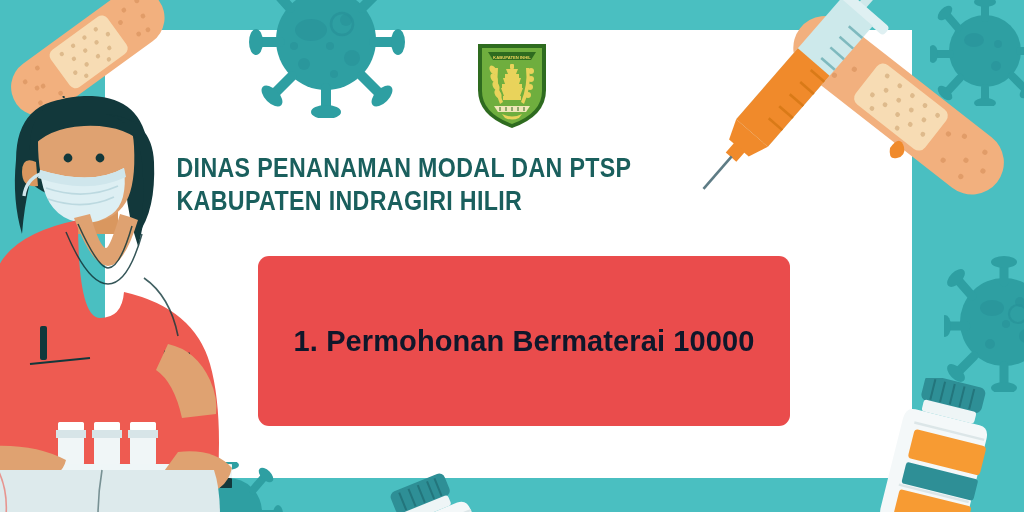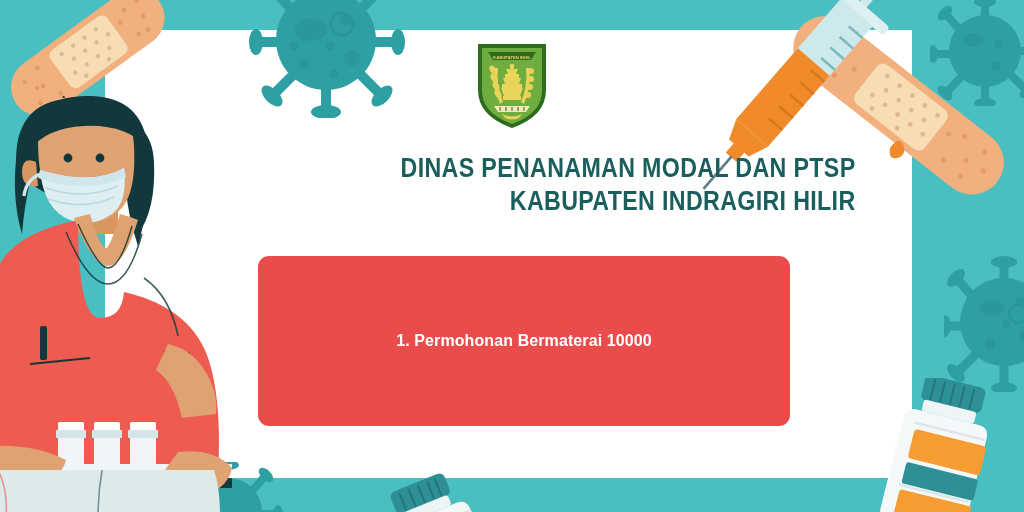--- a/index.html
+++ b/index.html
@@ -56,23 +56,23 @@
   .emblem-wrap {
     position:absolute;
     left:472px; top:38px;
     width:80px; height:92px;
     z-index:12;
   }
 
   
   .heading-block {
     position:absolute;
-    left:105px; top:152px;
+    left:120px; top:152px;
     width:807px;
-    text-align:right;
+    text-align:left;
     z-index:12;
   }
   .heading-line {
     font-family:"Liberation Sans", sans-serif;
     font-weight:700;
     font-size:27px;
     letter-spacing:0.4px;
     line-height:33px;
     color:#1A5F5D;
     text-transform:uppercase;
@@ -87,24 +87,24 @@
     left:258px; top:256px;
     width:532px; height:170px;
     background:#EA4C4C;
     border-radius:11px;
     z-index:12;
     display:flex;
     align-items:center;
     justify-content:center;
   }
   .banner-text {
-    color:#ffffff;
+    color:#0f172a;
     font-family:"Liberation Sans", sans-serif;
     font-weight:700;
-    font-size:16px;
+    font-size:29px;
     letter-spacing:0.1px;
     white-space:nowrap;
     text-align:center;
   }
 </style>
 </head>
 <body>
 
 <div id="poster">
 

